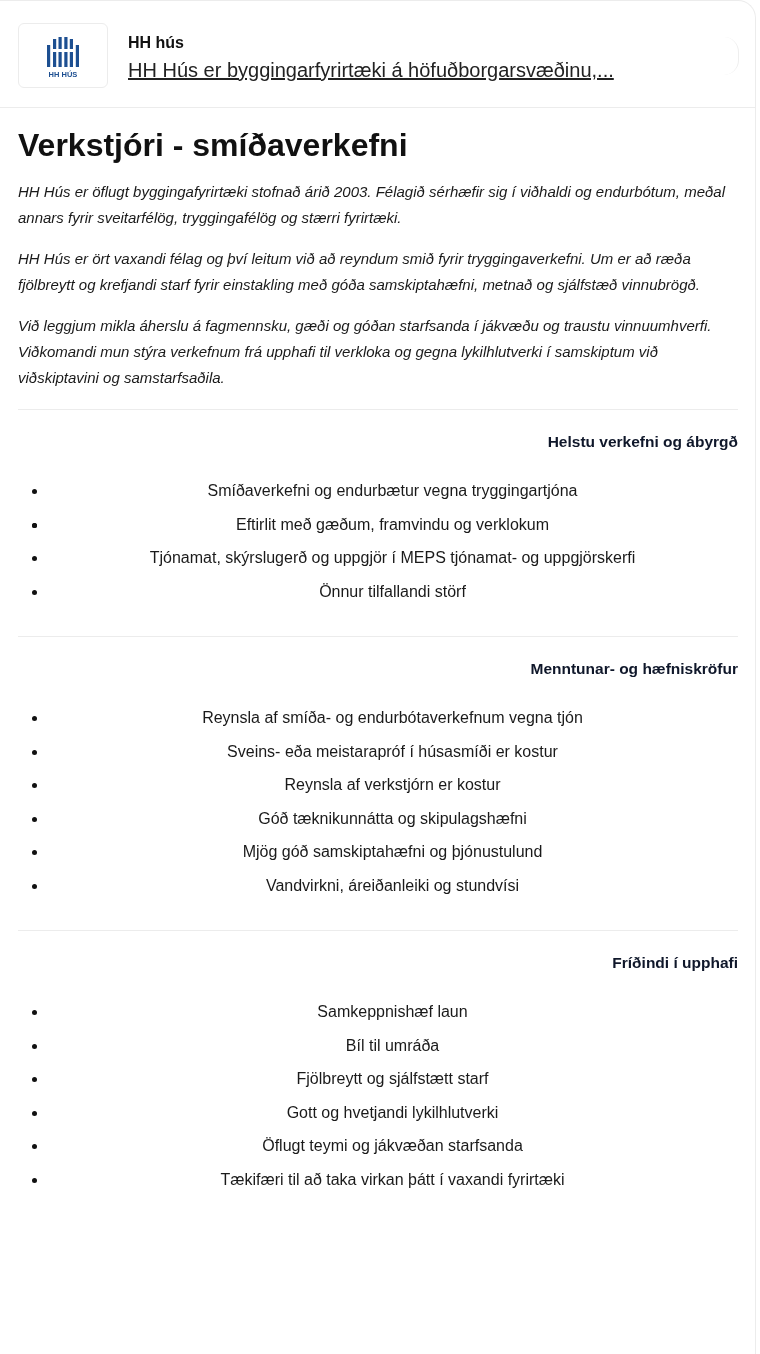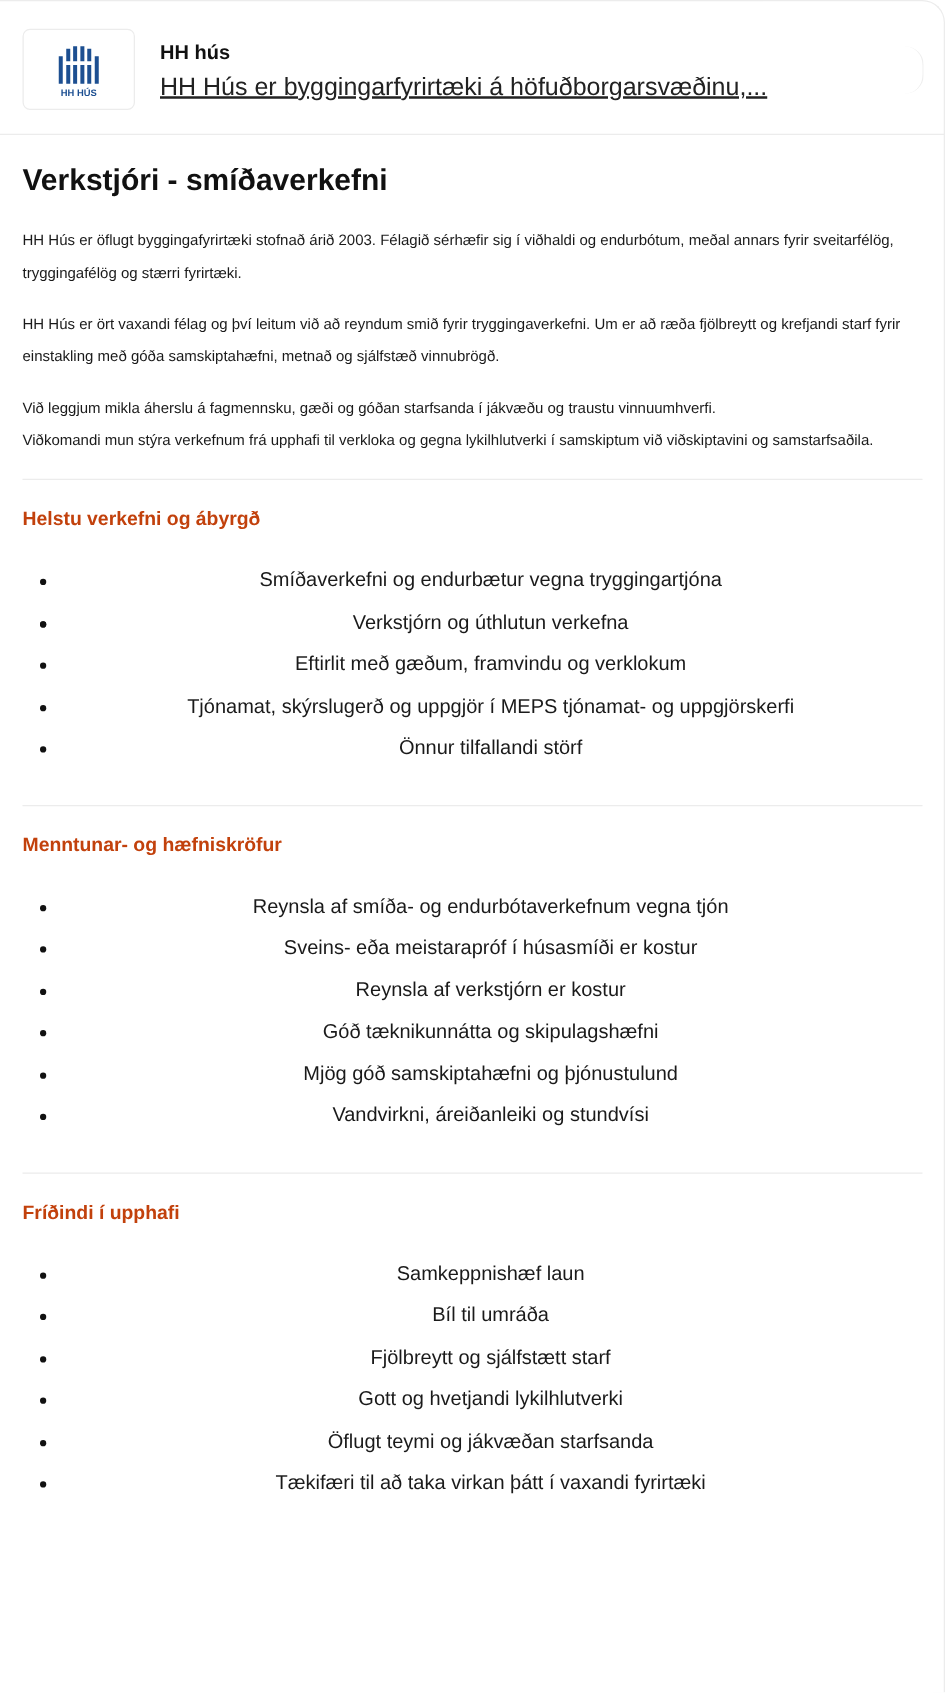--- a/index.html
+++ b/index.html
@@ -78,42 +78,44 @@
       border-radius: 0 20px 20px 0;
     }
     .content {
       position: absolute;
       left: 18px;
       top: 126px;
       width: 720px;
     }
     h1 {
       margin: 0 0 16px 0;
-      font-size: 24px;
+      font-size: 32px;
       font-weight: bold;
       line-height: 36px;
       color: #111;
     }
     p {
       margin: 0 0 15px 0;
-      font-size: 12px;
+      font-size: 15px;
       line-height: 26px;
       color: #1a1a1a;
+      font-style: italic;
     }
     .divider {
       height: 1px;
       background: #ececec;
       margin: 18px 0 20px 0;
     }
     h2 {
       margin: 0 0 20px 0;
       font-size: 15.5px;
       font-weight: bold;
       line-height: 24px;
-      color: #c2410c;
+      color: #0f172a;
+      text-align: right;
     }
     ul {
       margin: 0 0 28px 0;
       padding: 0 0 0 29px;
       list-style: none;
       text-align: center;
     }
     li {
       position: relative;
       font-size: 16px;
@@ -166,21 +168,20 @@
     <p style="margin-bottom:0">Við leggjum mikla áherslu á fagmennsku, gæði og góðan starfsanda í jákvæðu og traustu vinnuumhverfi.</p>
     <p>Viðkomandi mun stýra verkefnum frá upphafi til verkloka og gegna lykilhlutverki í samskiptum við viðskiptavini og samstarfsaðila.</p>
 
     <div class="divider"></div>
 
     <section>
       <h2>Helstu verkefni og ábyrgð</h2>
       <ul>
         <li><span class="bullet"></span><span>Smíðaverkefni og endurbætur vegna tryggingartjóna</span></li>
         <li><span class="bullet"></span></li>
-        <li><span class="bullet"></span><span>Verkstjórn og úthlutun verkefna</span></li>
         <li><span class="bullet"></span><span>Eftirlit með gæðum, framvindu og verklokum</span></li>
         <li><span class="bullet"></span><span>Tjónamat, skýrslugerð og uppgjör í MEPS tjónamat- og uppgjörskerfi</span></li>
         <li><span class="bullet"></span><span>Önnur tilfallandi störf</span></li>
       </ul>
     </section>
 
     <div class="divider"></div>
 
     <section>
       <h2>Menntunar- og hæfniskröfur</h2>

